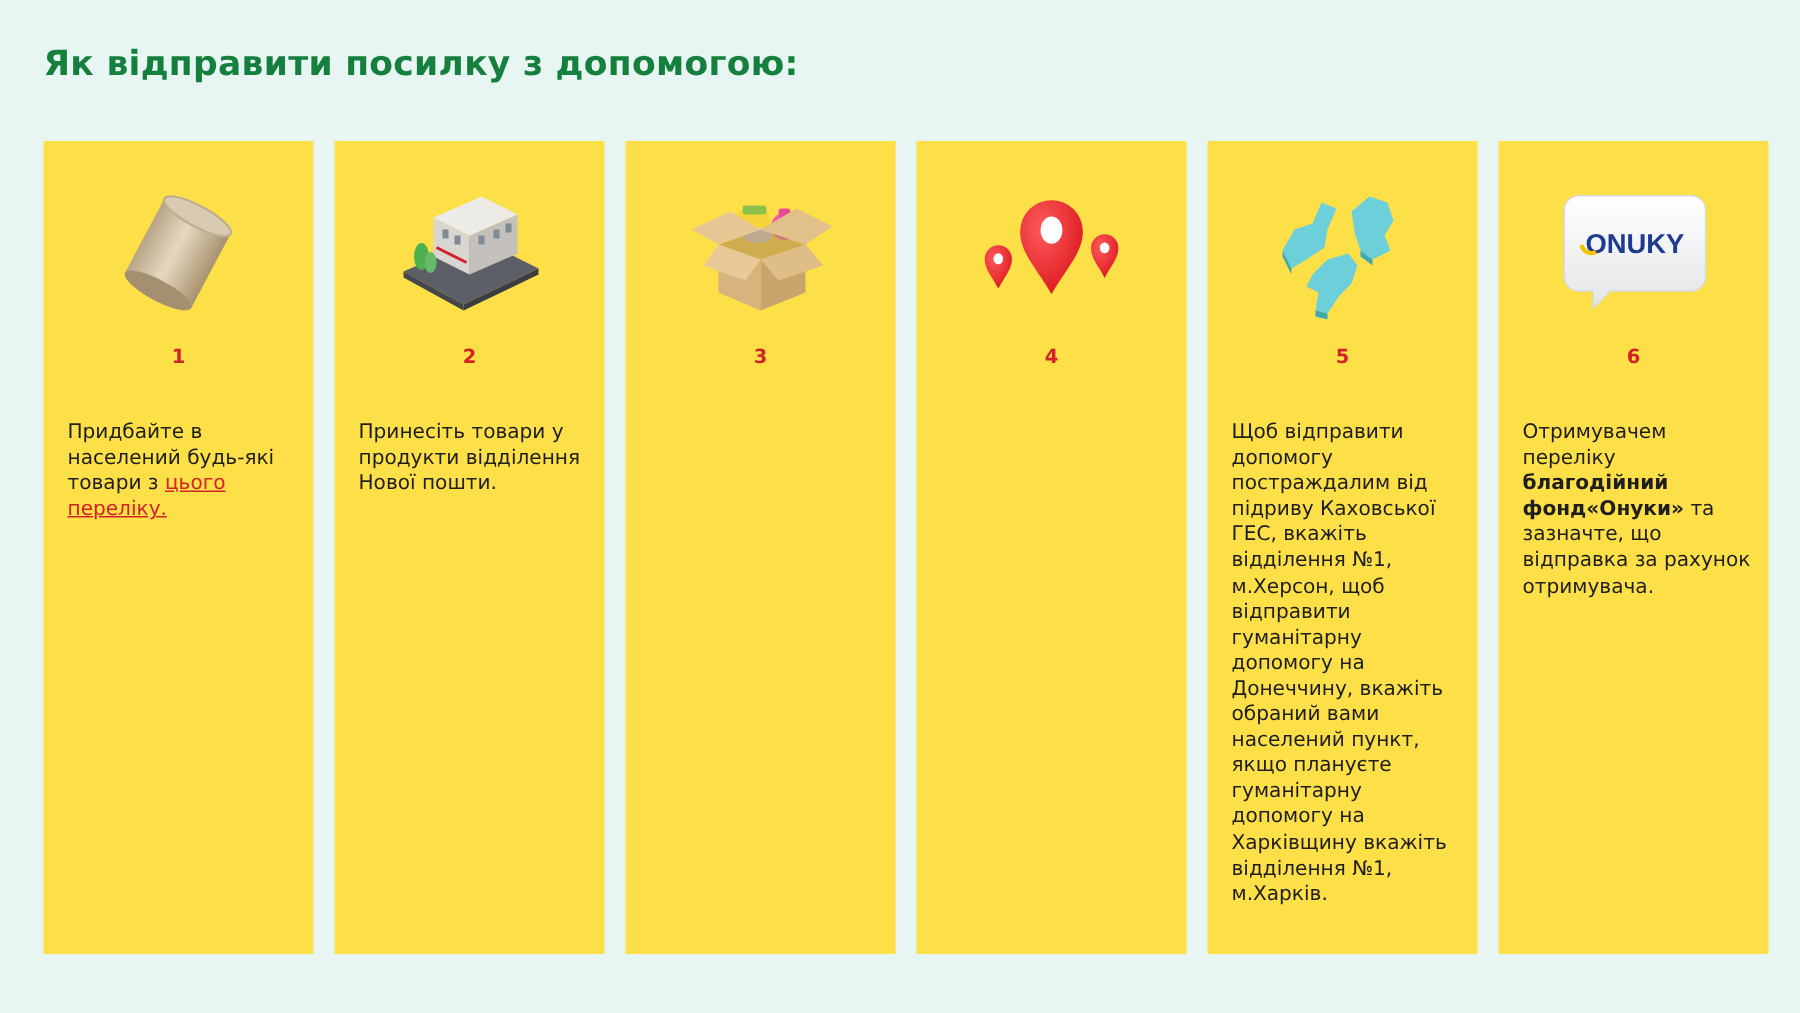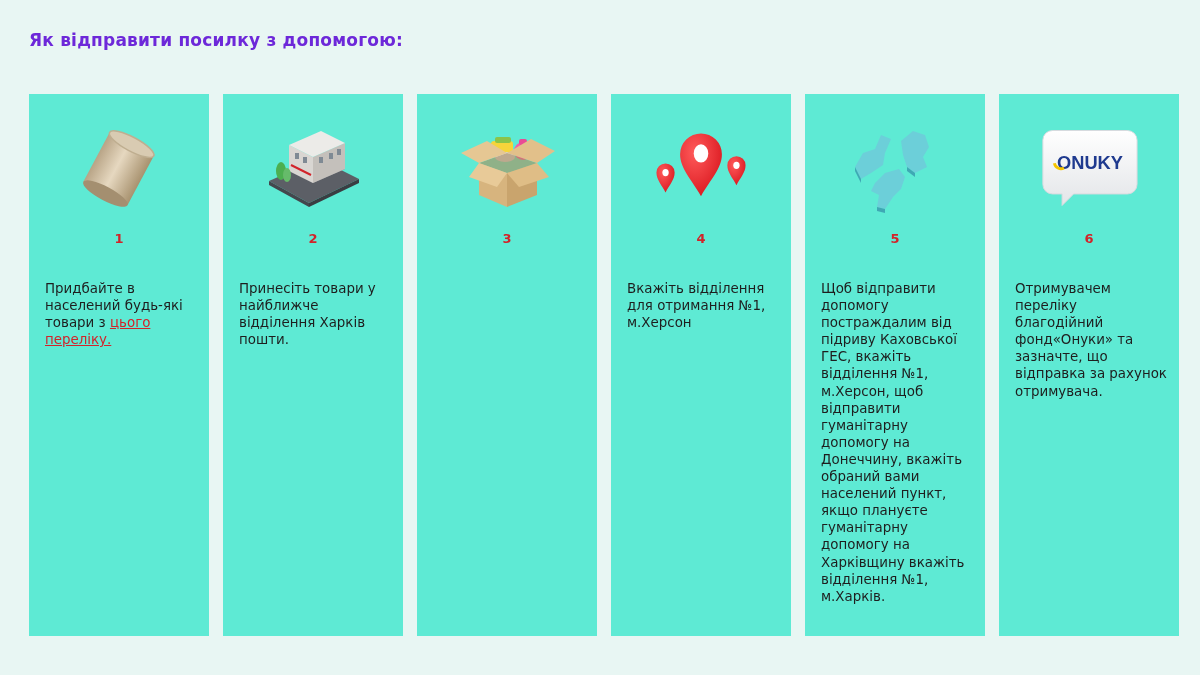--- a/index.html
+++ b/index.html
@@ -4,46 +4,46 @@
 <style>
   html, body { margin: 0; padding: 0; }
   body {
     width: 1200px; height: 675px; overflow: hidden;
     background: #e8f6f3;
     font-family: "DejaVu Sans", sans-serif;
     position: relative;
   }
   .title {
     position: absolute; left: 29px; top: 30px;
-    font-size: 17px; font-weight: bold; color: #6d28d9;
+    font-size: 23px; font-weight: bold; color: #15803d;
     letter-spacing: 0.2px;
     margin: 0;
   }
   .cards {
     position: absolute; left: 29px; top: 94px;
     display: flex; gap: 14px;
   }
   .card {
-    width: 180px; height: 542px; background: #5eead4;
+    width: 180px; height: 542px; background: #fde047;
     position: relative; box-sizing: border-box;
   }
   .illus {
     position: absolute; left: 40px; top: 28px; width: 100px; height: 92px;
     display: flex; align-items: center; justify-content: center;
   }
   .num {
     position: absolute; left: 0; right: 0; top: 137px;
     text-align: center; color: #d2232a; font-weight: bold; font-size: 13px;
   }
   .desc {
     position: absolute; left: 16px; right: 10px; top: 186px;
     font-size: 13.4px; line-height: 17.1px; color: #1e1e1e;
   }
   .desc a { color: #d2232a; text-decoration: underline; text-align: right; }
-  .desc b { font-weight: normal; }
+  .desc b { font-weight: bold; }
 </style>
 </head>
 <body>
 
 <h1 class="title">Як відправити посилку з допомогою:</h1>
 
 <div class="cards">
 
   <div class="card">
     <div class="illus">
@@ -82,21 +82,21 @@
         <rect x="40" y="34" width="4" height="6" fill="#7f8a94"></rect>
         <rect x="56" y="34" width="4" height="6" fill="#7f8a94"></rect>
         <rect x="66" y="30" width="4" height="6" fill="#7f8a94"></rect>
         <rect x="74" y="26" width="4" height="6" fill="#7f8a94"></rect>
         <line x1="28" y1="42" x2="48" y2="52" stroke="#d2232a" stroke-width="2"></line>
         <ellipse cx="18" cy="48" rx="5" ry="9" fill="#4caf50"></ellipse>
         <ellipse cx="24" cy="52" rx="4" ry="7" fill="#66bb6a"></ellipse>
       </svg>
     </div>
     <div class="num">2</div>
-    <div class="desc">Принесіть товари у найближче відділення Харків пошти.</div>
+    <div class="desc">Принесіть товари у продукти відділення Нової пошти.</div>
   </div>
 
   <div class="card">
     <div class="illus">
       <svg width="100" height="90" viewBox="0 0 100 90">
         <polygon points="22,40 50,50 50,84 22,72" fill="#d7b47e"></polygon>
         <polygon points="50,50 80,40 80,72 50,84" fill="#c9a46d"></polygon>
         <rect x="34" y="18" width="22" height="12" rx="3" fill="#f6d43a"></rect>
         <rect x="38" y="14" width="16" height="6" rx="2" fill="#8bc34a"></rect>
         <circle cx="66" cy="28" r="9" fill="#f15fa8"></circle>
@@ -123,21 +123,20 @@
         </defs>
         <path d="M55,76 C45,58 32,46 32,30 A23,23 0 0 1 78,30 C78,46 65,58 55,76 Z" fill="url(#pinG)"></path>
         <ellipse cx="55" cy="29" rx="8" ry="10" fill="#ffffff"></ellipse>
         <path d="M16,72 C12,64 6,58 6,50 A10,10 0 0 1 26,50 C26,58 20,64 16,72 Z" fill="url(#pinG)"></path>
         <ellipse cx="16" cy="50" rx="3.5" ry="4" fill="#ffffff"></ellipse>
         <path d="M94,64 C90,56 84,50 84,42 A10,10 0 0 1 104,42 C104,50 98,56 94,64 Z" fill="url(#pinG)"></path>
         <ellipse cx="94" cy="42" rx="3.5" ry="4" fill="#ffffff"></ellipse>
       </svg>
     </div>
     <div class="num">4</div>
-    <div class="desc">Вкажіть відділення для отримання №1, м.Херсон</div>
   </div>
 
   <div class="card">
     <div class="illus">
       <svg width="100" height="90" viewBox="0 0 100 90">
         <path d="M10,44 L18,30 L30,26 L36,12 L46,16 L40,30 L38,42 L26,50 L16,56 Z" fill="#6ccfd9"></path>
         <path d="M10,44 L16,56 L16,60 L10,48 Z" fill="#3fa8b4"></path>
         <path d="M56,18 L68,8 L80,12 L84,24 L78,34 L82,44 L70,50 L62,44 L58,32 Z" fill="#6ccfd9"></path>
         <path d="M62,44 L70,50 L70,54 L62,48 Z" fill="#3fa8b4"></path>
         <path d="M30,60 L40,50 L54,46 L60,54 L56,66 L48,74 L40,86 L32,84 L34,72 L26,68 Z" fill="#6ccfd9"></path>

